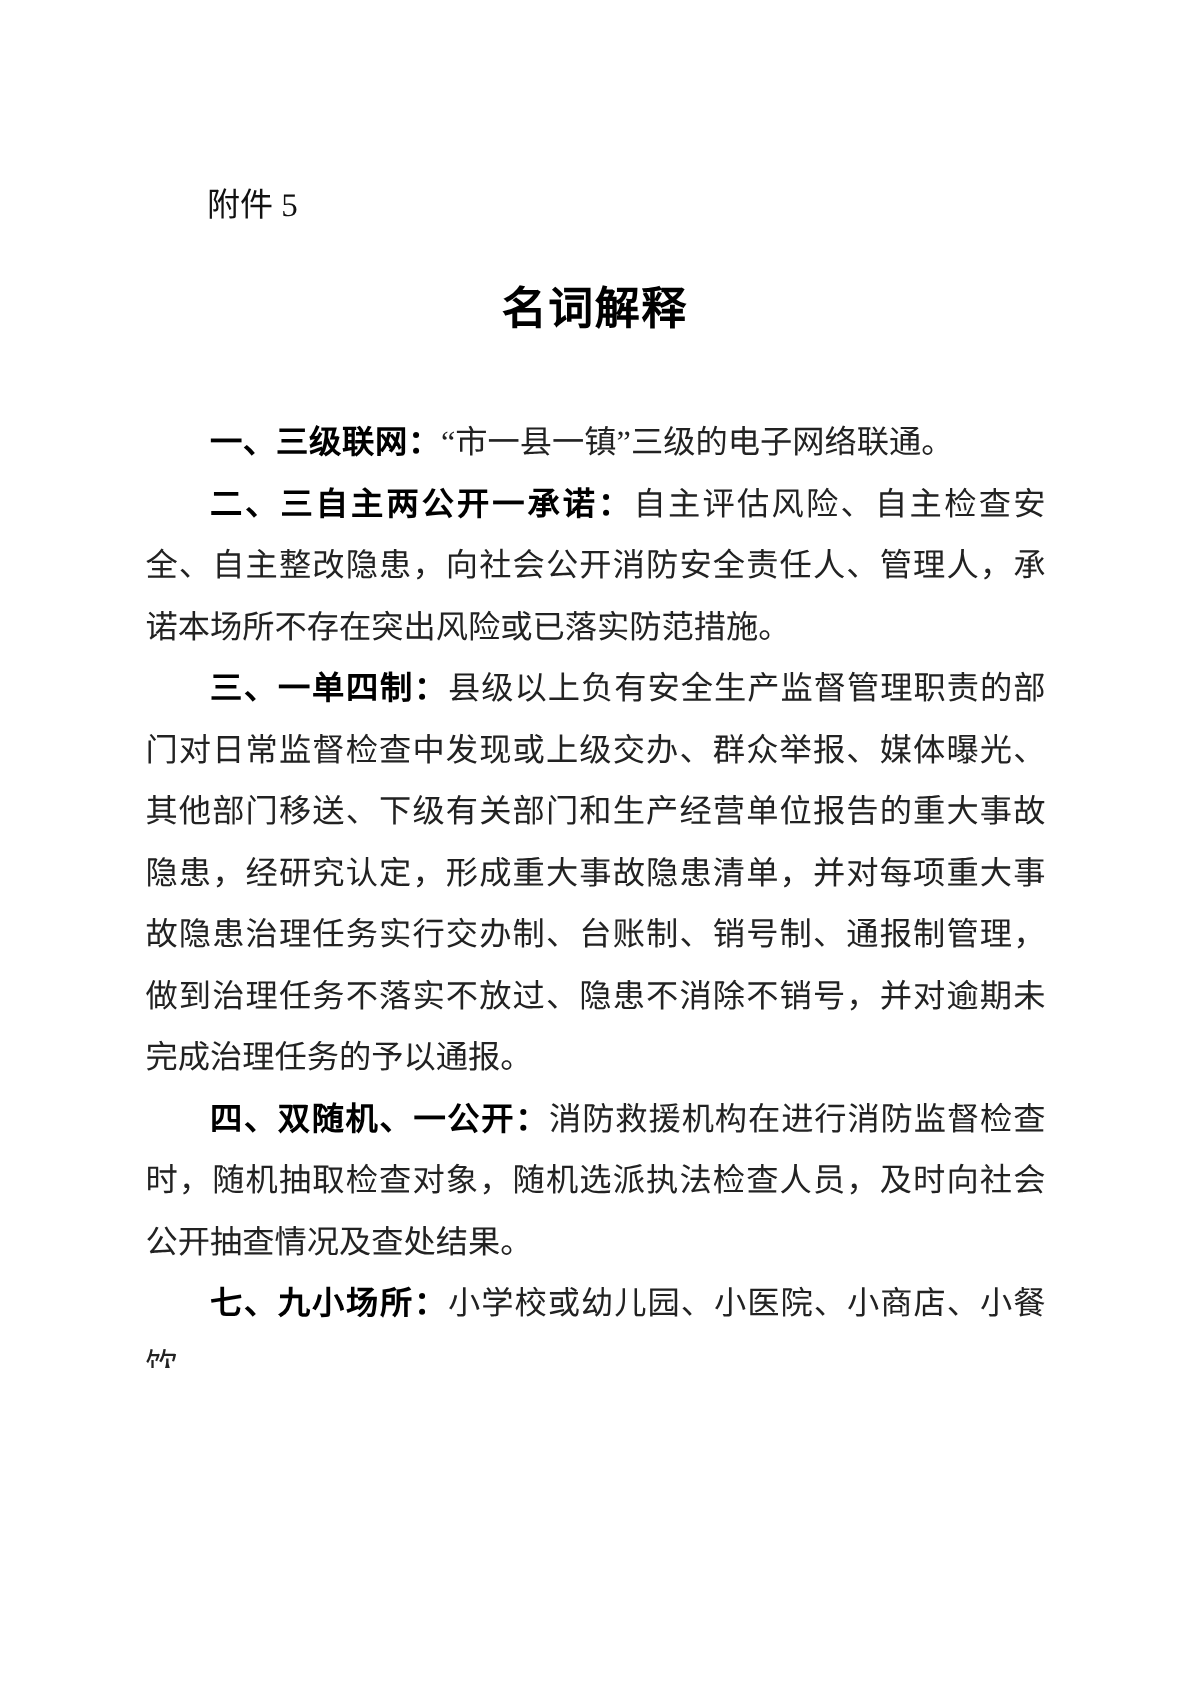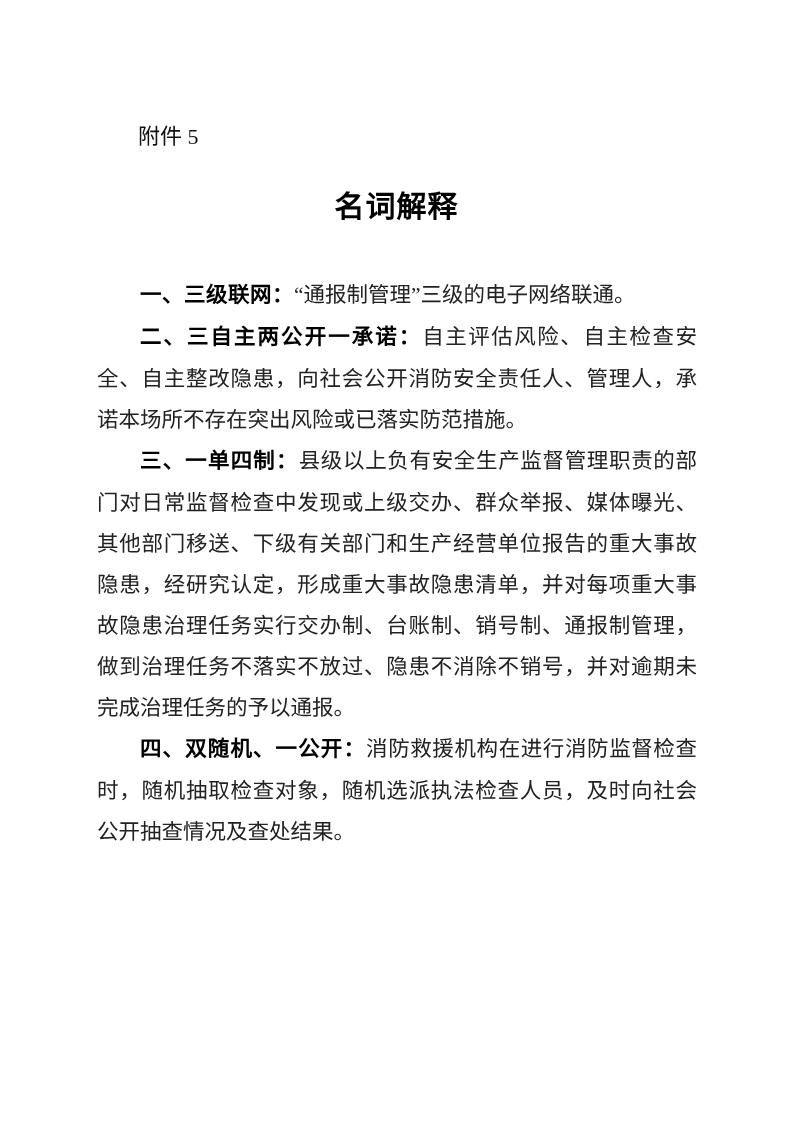--- a/index.html
+++ b/index.html
@@ -48,21 +48,21 @@
     margin: 0;
     font-size: 21.5px;
     line-height: 41px;
     text-align: justify;
     text-indent: 2em;
     color: #222222;
   }
   .term-name {
     font-weight: bold;
     color: #000000;
-    font-family: Liberation Mono, monospace;
+    font-family: Liberation Sans, sans-serif;
     letter-spacing: 0.5px;
   }
   .term-definition {
     color: #222222;
   }
   .page-number {
     position: absolute;
     left: 682px;
     top: 1083px;
     font-size: 15px;
@@ -75,28 +75,29 @@
 <body>
 
 <div class="page">
 
   <div class="attachment-label">附件 5</div>
 
   <h1 class="doc-title">名词解释</h1>
 
   <div class="content">
 
-    <p class="para"><span class="term-name">一、三级联网：</span><span class="term-definition">“通报制管理”三级的电子网络联通。</span></p>
+    <p class="para"><span class="term-name">一、三级联网：</span><span class="term-definition">“市一县一镇”三级的电子网络联通。</span></p>
 
     <p class="para"><span class="term-name">二、三自主两公开一承诺：</span><span class="term-definition">自主评估风险、自主检查安全、自主整改隐患，向社会公开消防安全责任人、管理人，承诺本场所不存在突出风险或已落实防范措施。</span></p>
 
     <p class="para"><span class="term-name">三、一单四制：</span><span class="term-definition">县级以上负有安全生产监督管理职责的部门对日常监督检查中发现或上级交办、群众举报、媒体曝光、其他部门移送、下级有关部门和生产经营单位报告的重大事故隐患，经研究认定，形成重大事故隐患清单，并对每项重大事故隐患治理任务实行交办制、台账制、销号制、通报制管理，做到治理任务不落实不放过、隐患不消除不销号，并对逾期未完成治理任务的予以通报。</span></p>
 
     <p class="para"><span class="term-name">四、双随机、一公开：</span><span class="term-definition">消防救援机构在进行消防监督检查时，随机抽取检查对象，随机选派执法检查人员，及时向社会公开抽查情况及查处结果。</span></p>
 
 
 
+    <p class="para"><span class="term-name">七、九小场所：</span><span class="term-definition">小学校或幼儿园、小医院、小商店、小餐饮</span></p>
 
   </div>
 
   <div class="page-number">37</div>
 
 </div>
 
 </body></html>

